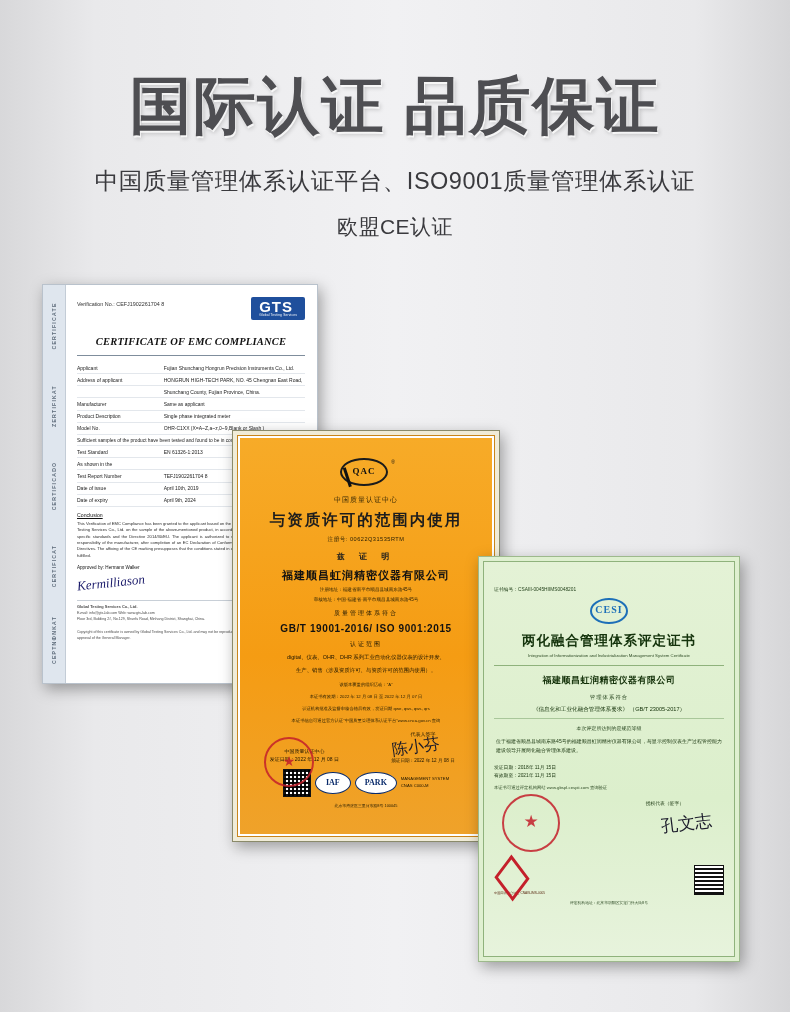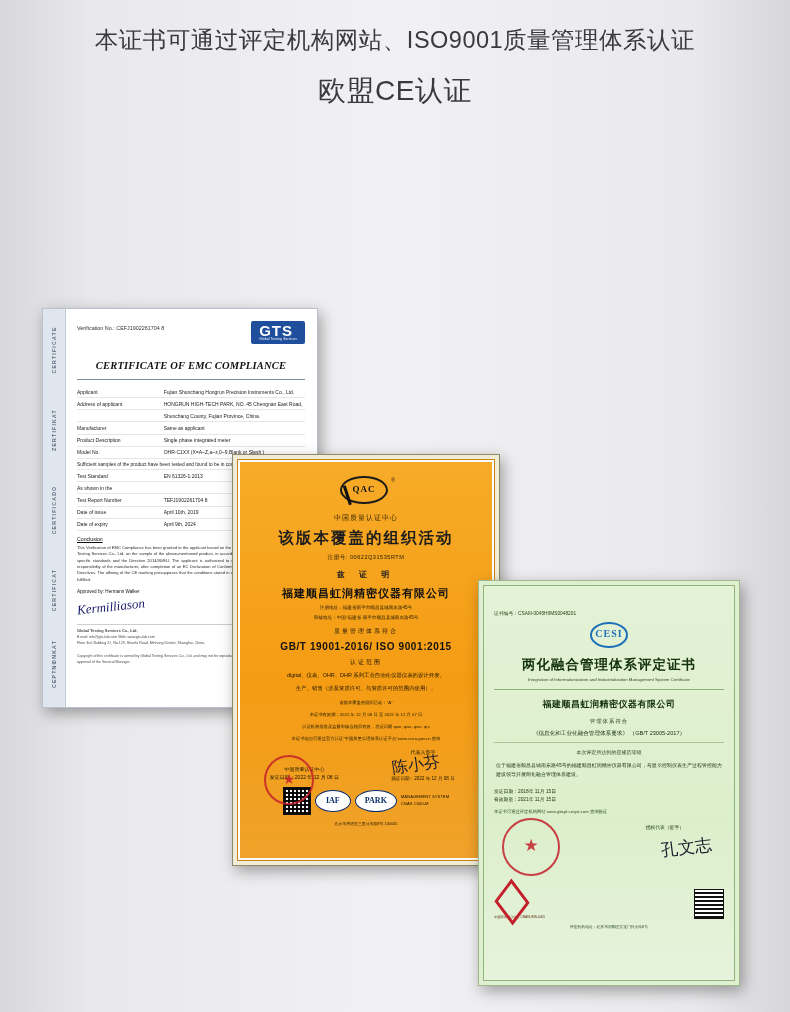--- a/index.html
+++ b/index.html
@@ -33,21 +33,21 @@
   .subline {
     text-align: center;
     margin-top: 24px;
     font-size: 23.5px;
     color: #3a3a3e;
     letter-spacing: 0.5px;
   }
   .subline2 {
     text-align: center;
     margin-top: 16px;
-    font-size: 28px;
+    font-size: 21px;
     color: #3a3a3e;
     letter-spacing: 0.5px;
   }
 
   
   .cert {
     position: absolute;
     box-shadow: 3px 5px 14px rgba(0,0,0,0.35);
     box-sizing: border-box;
     overflow: hidden;
@@ -220,21 +220,21 @@
     height: 100%;
     box-sizing: border-box;
     background: #f6a21d;
     border: 2px solid #ffffff;
     outline: 1px solid #c9851a;
     position: relative;
     padding: 10px 12px;
     box-sizing: border-box;
     background-image: linear-gradient(180deg, #f7ab28 0%, #f59c13 55%, #efa22a 100%);
   }
-  .qac-logo-wrap { text-align: center; margin-top: 4px; }
+  .qac-logo-wrap { text-align: center; margin-top: 10px; }
   .qac-logo {
     display: inline-block;
     position: relative;
     width: 52px; height: 30px;
   }
   .qac-oval {
     position: absolute; left: 0; top: 0;
     width: 48px; height: 28px;
     border: 2.5px solid #1b1b1b;
     border-radius: 50%;
@@ -600,21 +600,22 @@
     font-size: 3.8px;
     color: #2d4a24;
     margin-top: 5px;
   }
 </style>
 </head>
 <body>
 
 <div class="page">
 
-  <div class="subline">本证书可通过评定机构网站、ISO9001质量管理体系认证</div>
+  <div class="headline">国际认证 品质保证</div>
+  <div class="subline">中国质量管理体系认证平台、ISO9001质量管理体系认证</div>
   <div class="subline2">欧盟CE认证</div>
 
   <div class="cert" id="cert-gts">
     <div class="sidebar">
       <span style="top:38px;">CERTIFICATE</span>
       <span style="top:118px;">ZERTIFIKAT</span>
       <span style="top:198px;">CERTIFICADO</span>
       <span style="top:278px;">CERTIFICAT</span>
       <span style="top:352px;">CEPTNФNKAT</span>
     </div>
@@ -711,21 +712,21 @@
     <div class="inner">
       <div class="qac-logo-wrap">
         <div class="qac-logo">
           <div class="qac-oval"></div>
           <div class="qac-key"></div>
           <div class="qac-text">QAC</div>
           <div class="qac-reg">®</div>
         </div>
       </div>
       <div class="qac-org">中国质量认证中心</div>
-      <div class="qac-title">该版本覆盖的组织活动</div>
+      <div class="qac-title">与资质许可的范围内使用</div>
       <div class="qac-no">
         <span>注册号:</span>
         <span>00622Q31535RTM</span>
       </div>
       <div class="qac-certify">兹 证 明</div>
       <div class="qac-company">福建顺昌虹润精密仪器有限公司</div>
       <div class="qac-line">注册地址：福建省南平市顺昌县城南东路45号</div>
       <div class="qac-line">审核地址：中国·福建省·南平市顺昌县城南东路45号</div>
       <div class="qac-sys">质量管理体系符合</div>
       <div class="qac-std">GB/T 19001-2016/ ISO 9001:2015</div>

